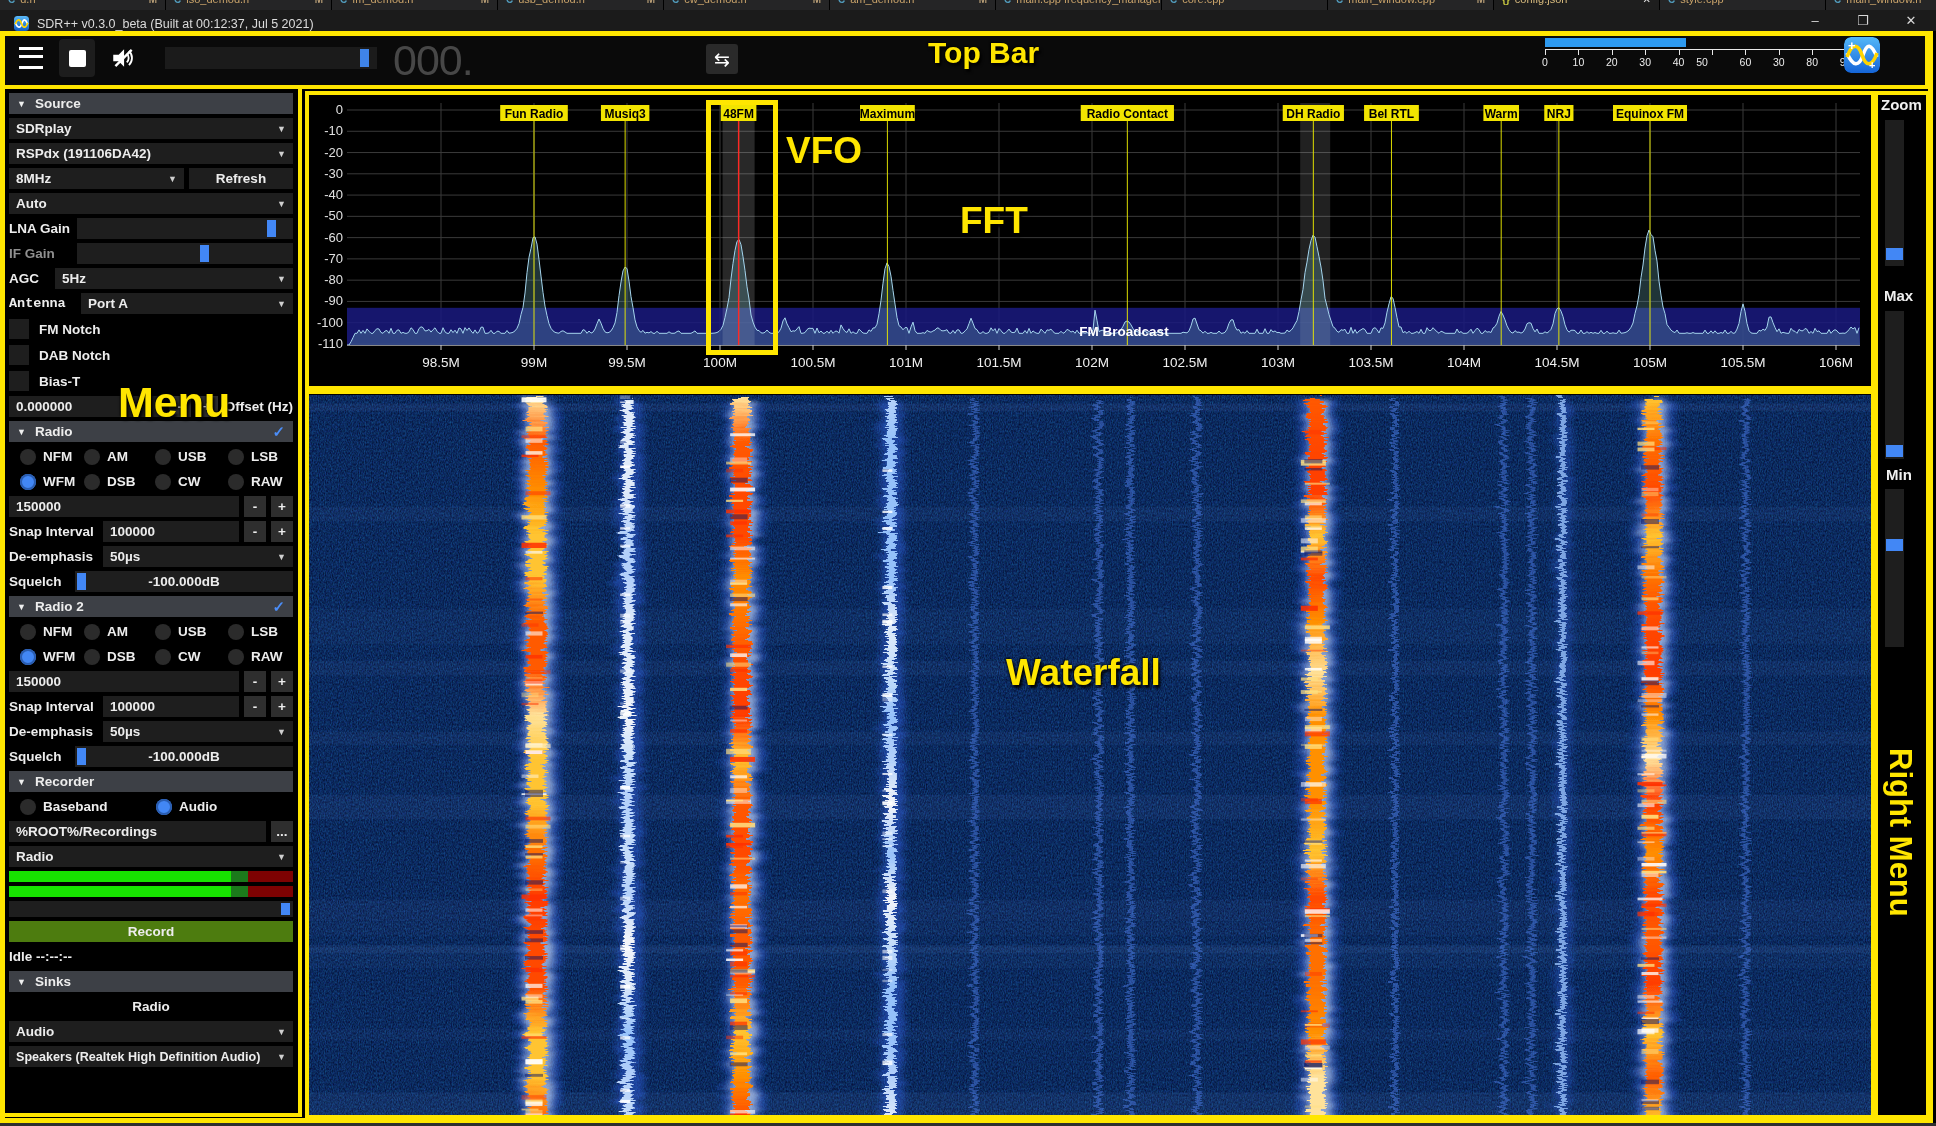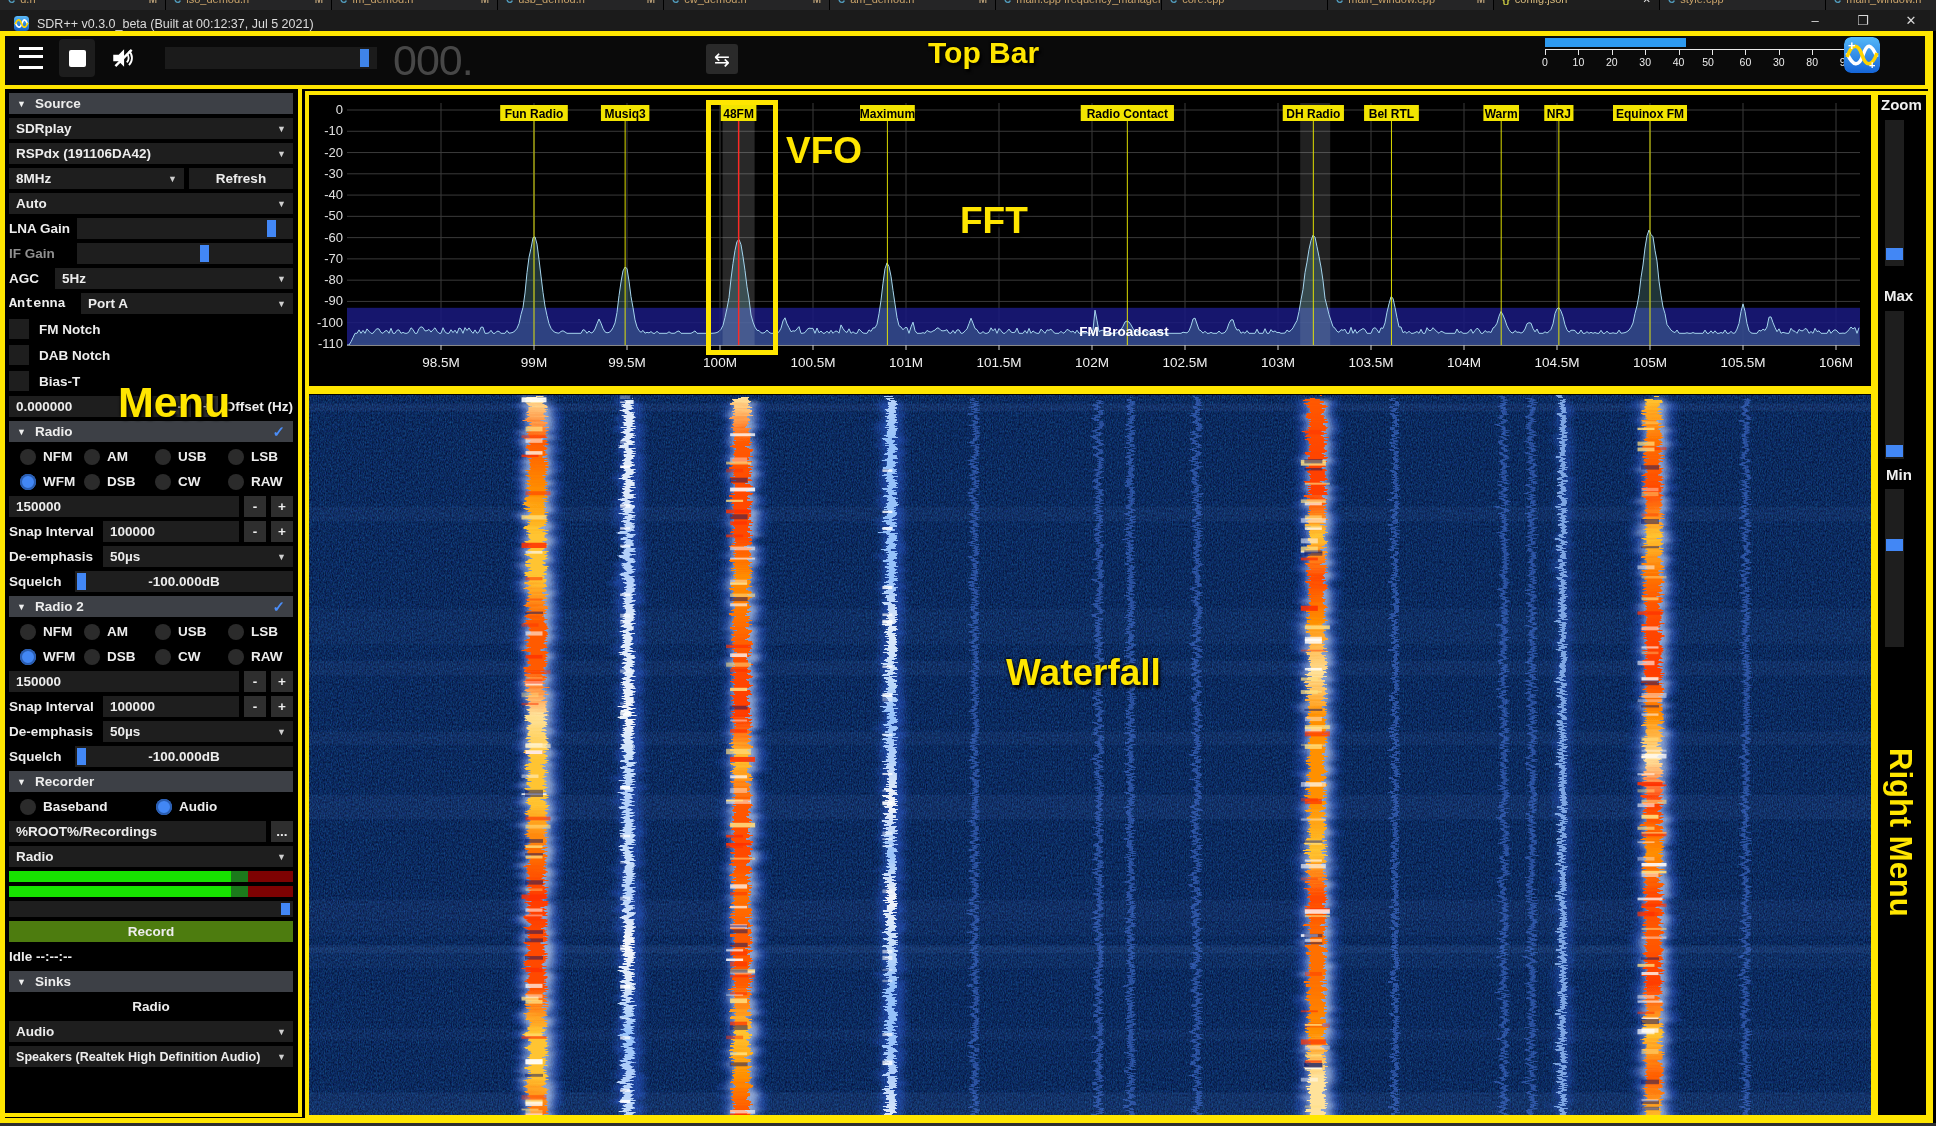--- a/index.html
+++ b/index.html
@@ -185,21 +185,21 @@
       <div class="tlab" style="left: -13px;">0</div>
       <div class="tick" style="left: 33.4px;"></div>
       <div class="tlab" style="left: 20.4px;">10</div>
       <div class="tick" style="left: 66.8px;"></div>
       <div class="tlab" style="left: 53.8px;">20</div>
       <div class="tick" style="left: 100.2px;"></div>
       <div class="tlab" style="left: 87.2px;">30</div>
       <div class="tick" style="left: 133.6px;"></div>
       <div class="tlab" style="left: 120.6px;">40</div>
       <div class="tick" style="left: 167px;"></div>
-      <div class="tlab" style="left: 150px;">50</div>
+      <div class="tlab" style="left: 144px;">50</div>
       <div class="tick" style="left: 200.4px;"></div>
       <div class="tlab" style="left: 187.4px;">60</div>
       <div class="tick" style="left: 233.8px;"></div>
       <div class="tlab" style="left: 220.8px;">30</div>
       <div class="tick" style="left: 267.2px;"></div>
       <div class="tlab" style="left: 254.2px;">80</div>
       <div class="tick" style="left: 300.6px;"></div>
       <div class="tlab" style="left: 287.6px;">90</div>
     </div>
   <svg id="logo" viewBox="0 0 36 36">

